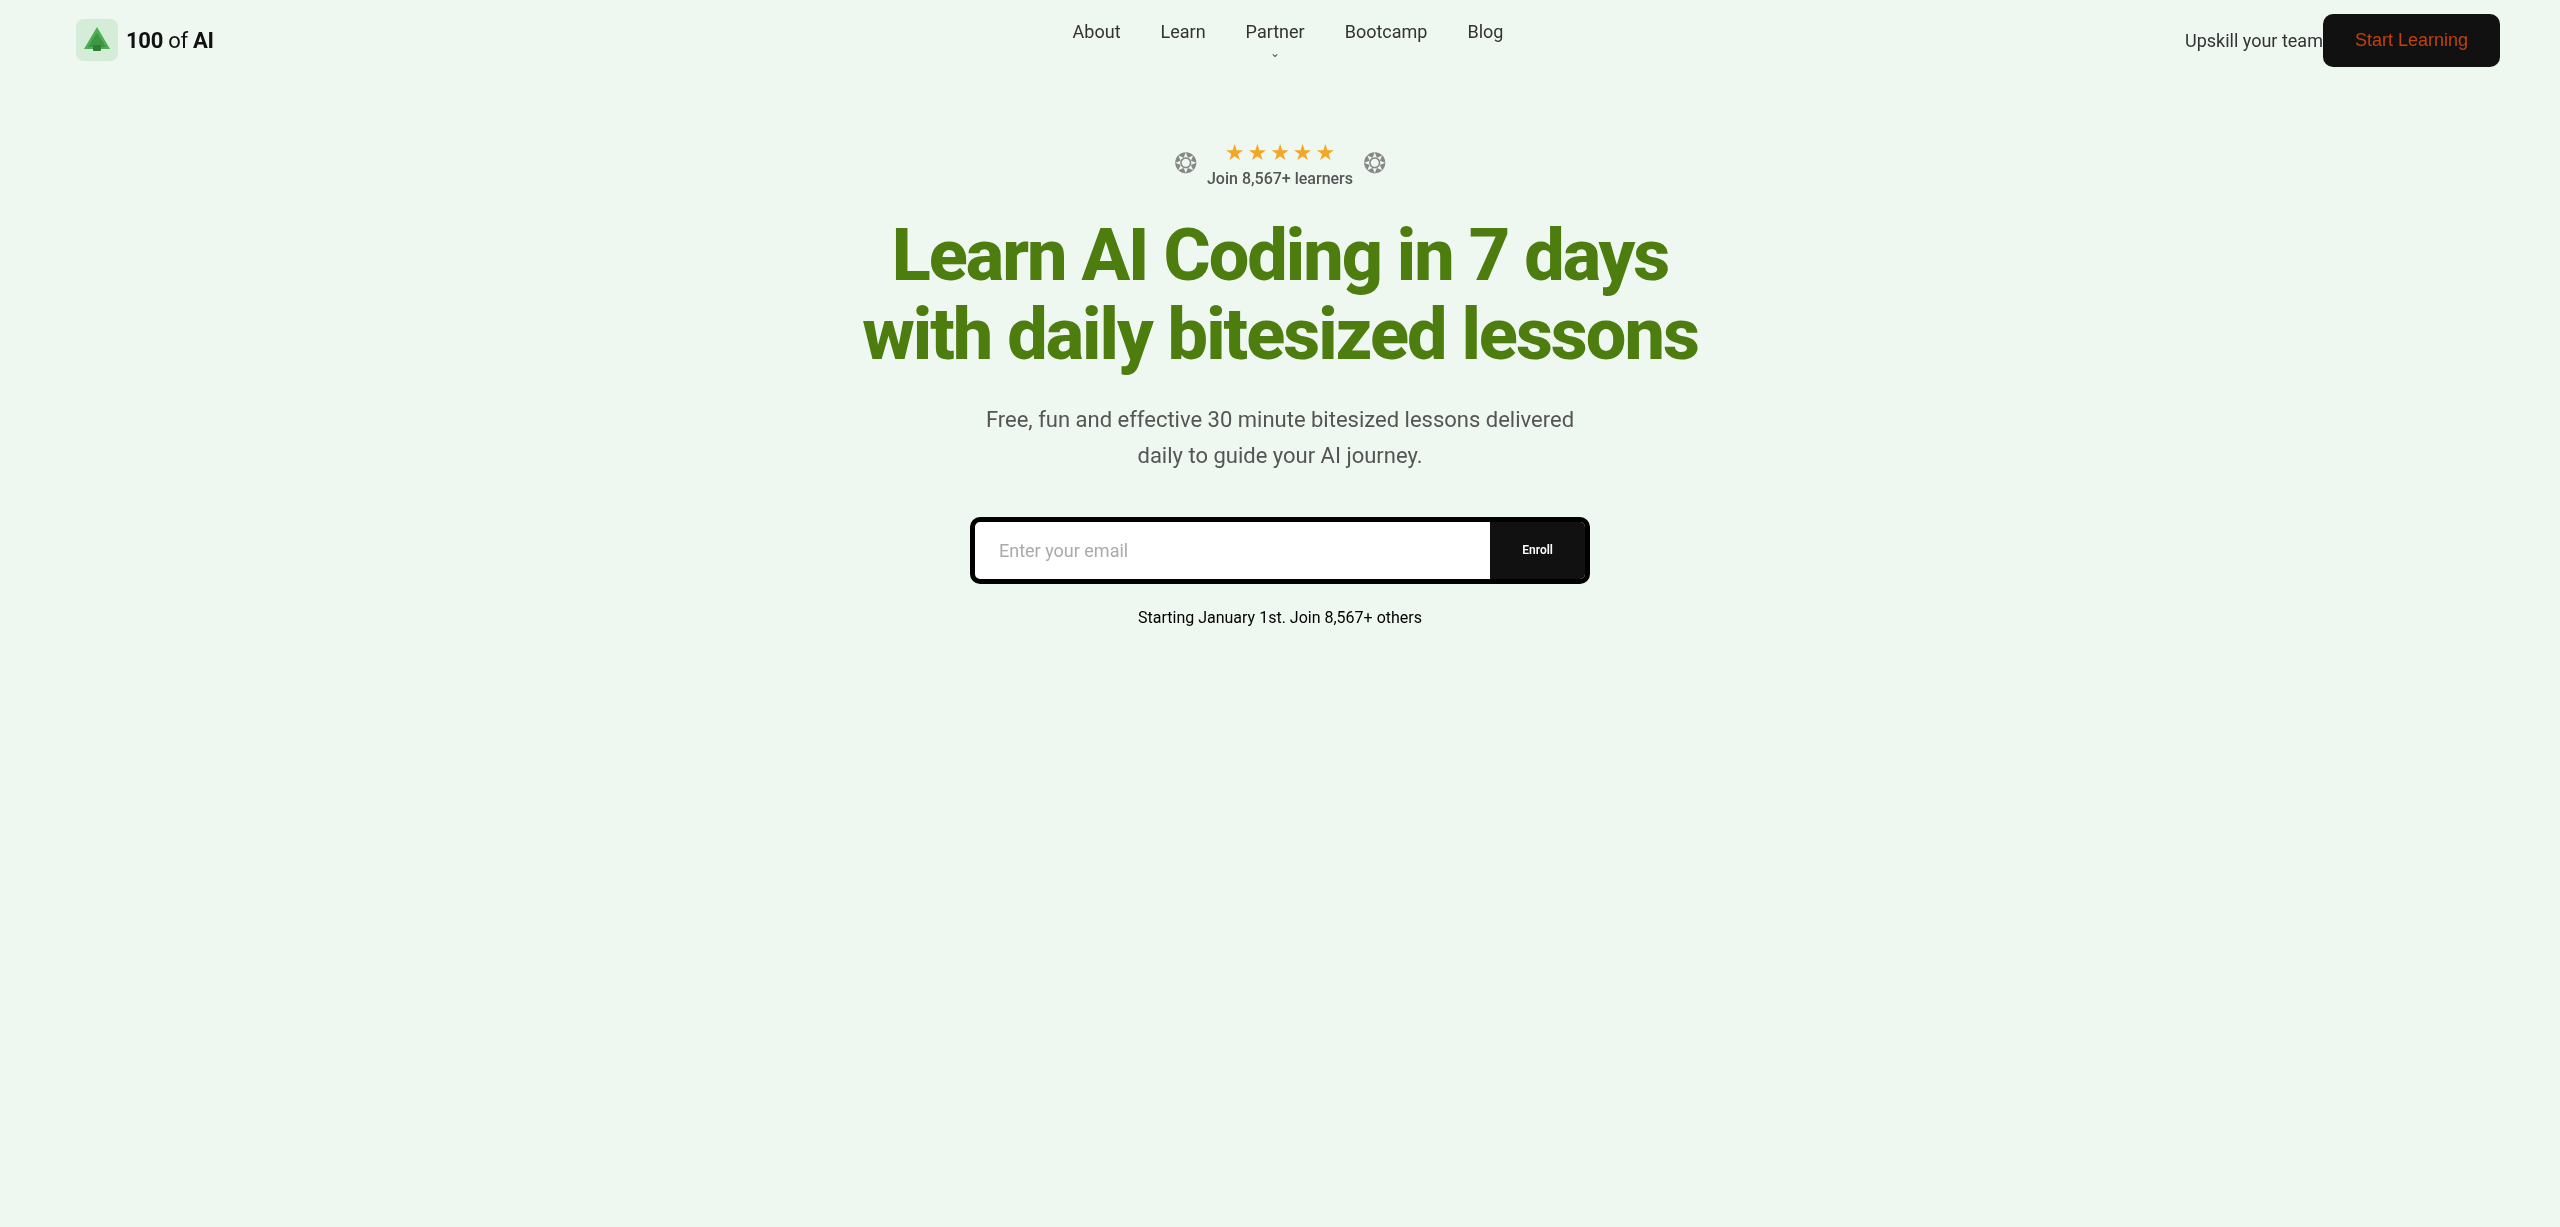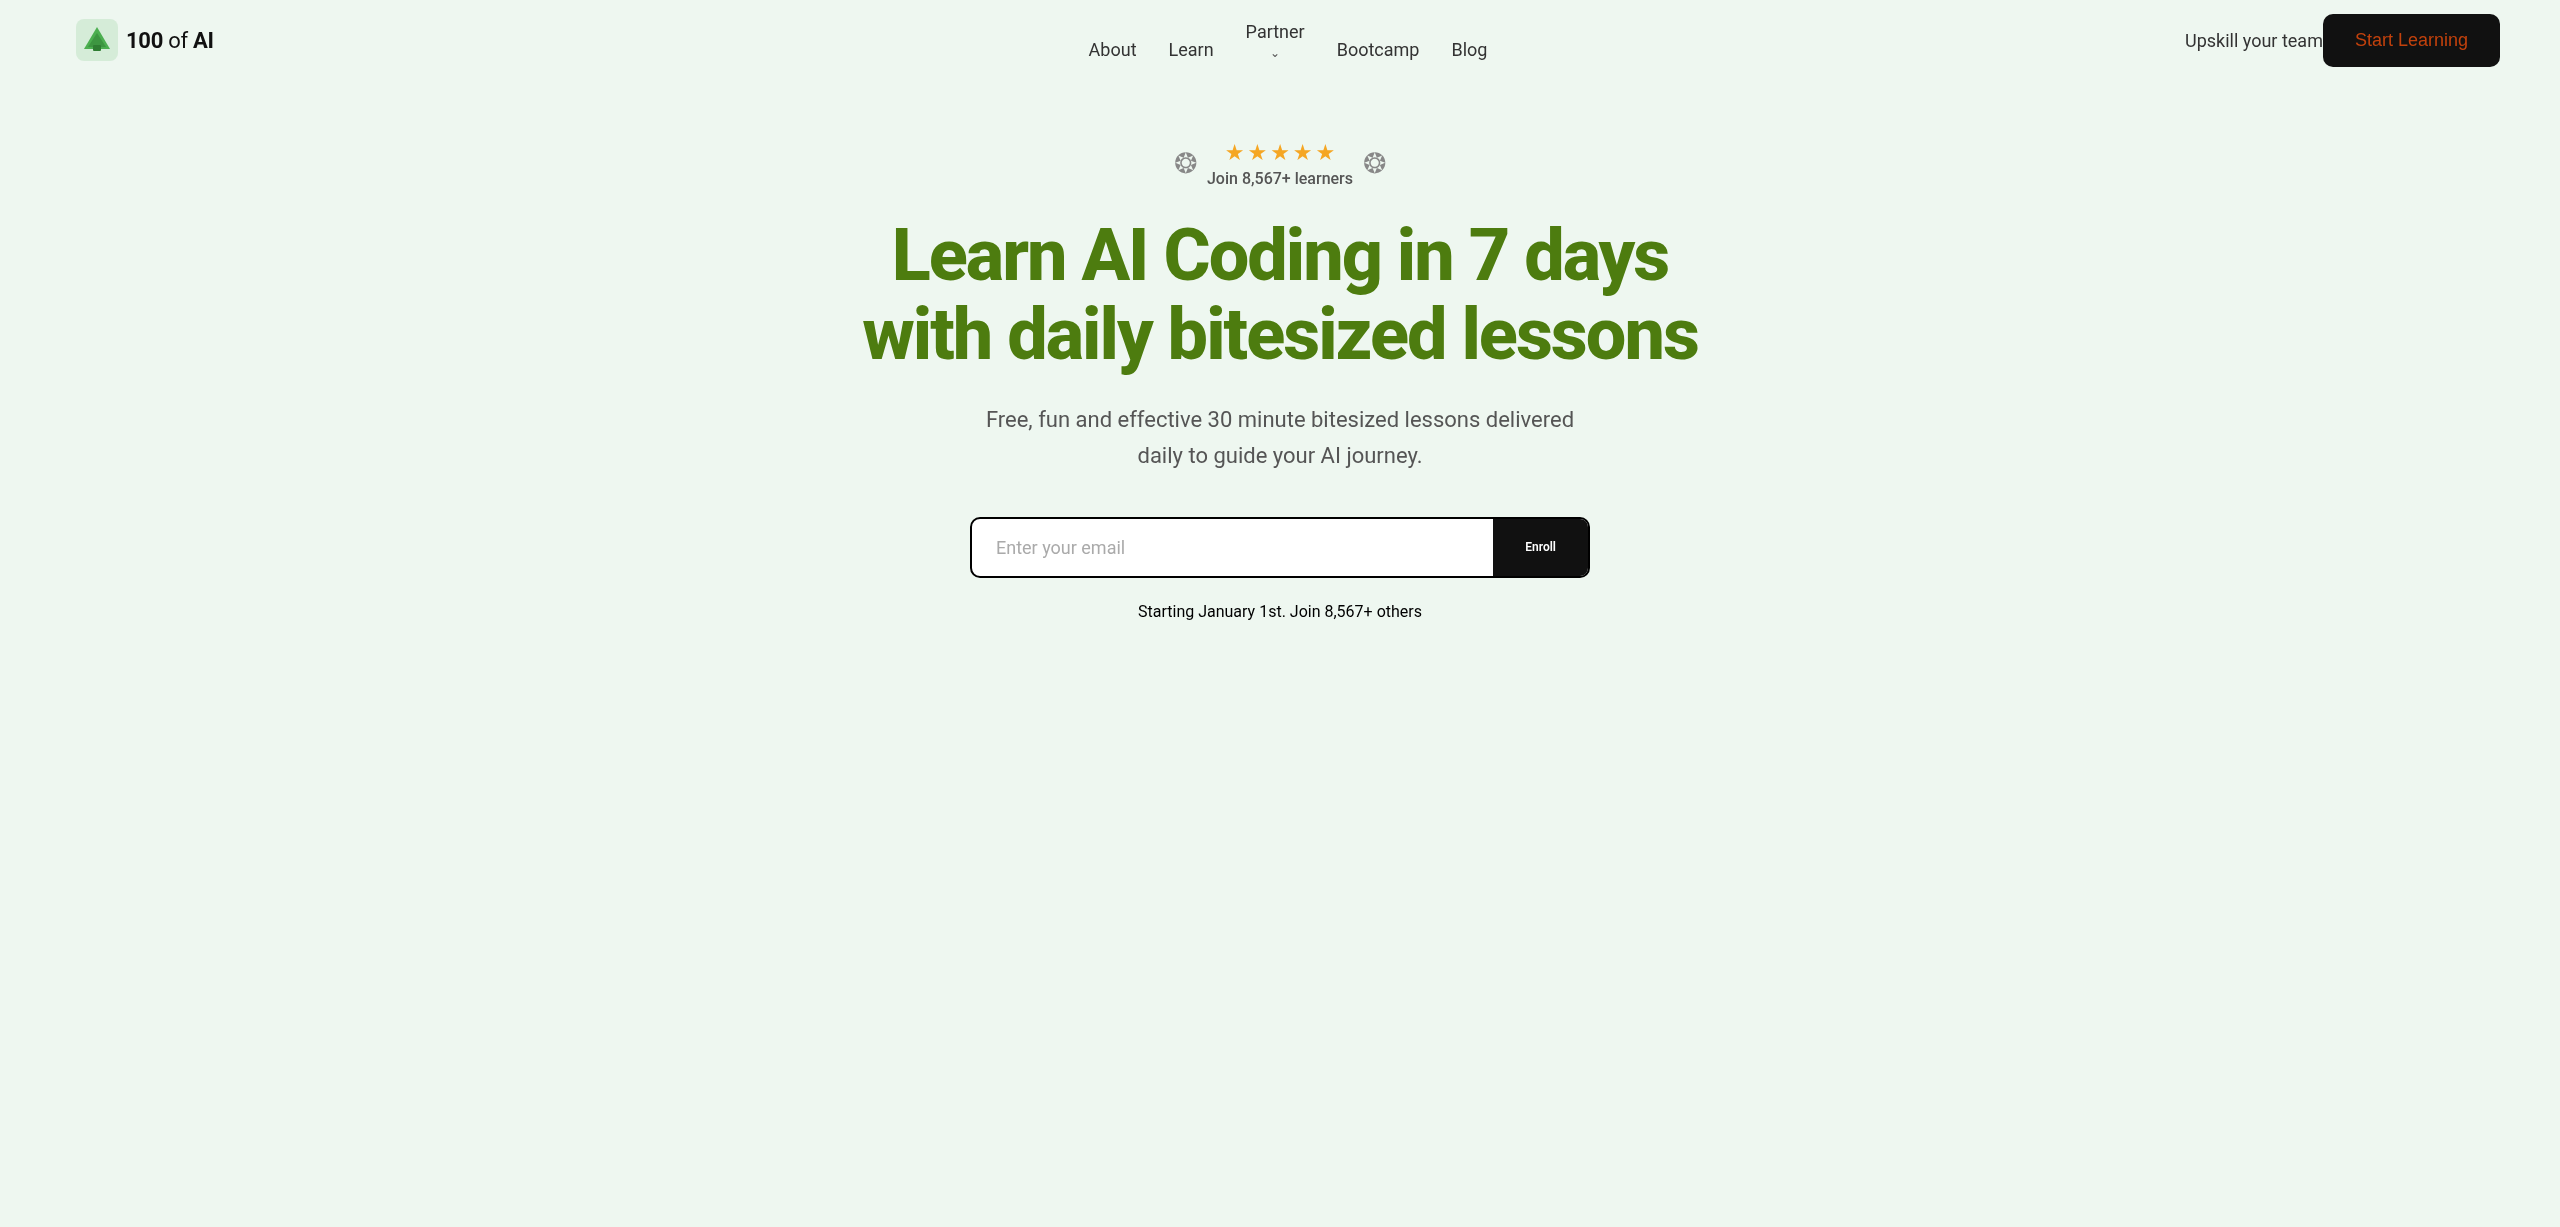--- a/index.html
+++ b/index.html
@@ -51,21 +51,22 @@
       color: #111;
     }
 
     .logo-text span.ai {
       font-weight: 700;
       color: #111;
     }
 
     .navbar-center {
       display: flex;
-      align-items: flex-end;
+      align-items: flex-start;
+      gap: 8px;
       position: absolute;
       left: 50%;
       transform: translateX(-50%);
     }
 
     .nav-link {
       font-size: 18px;
       color: #333;
       text-decoration: none;
       padding: 8px 16px;
@@ -179,21 +180,21 @@
       color: #555;
       line-height: 1.6;
       max-width: 620px;
       margin-bottom: 44px;
       font-weight: 400;
     }
 
     .email-form {
       display: flex;
       align-items: stretch;
-      border: 2px solid #000000;
+      border: 5px solid #000000;
       border-radius: 10px;
       overflow: hidden;
       width: 620px;
       max-width: 100%;
       background: #fff;
       margin-bottom: 24px;
     }
 
     .email-input {
       flex: 1;

